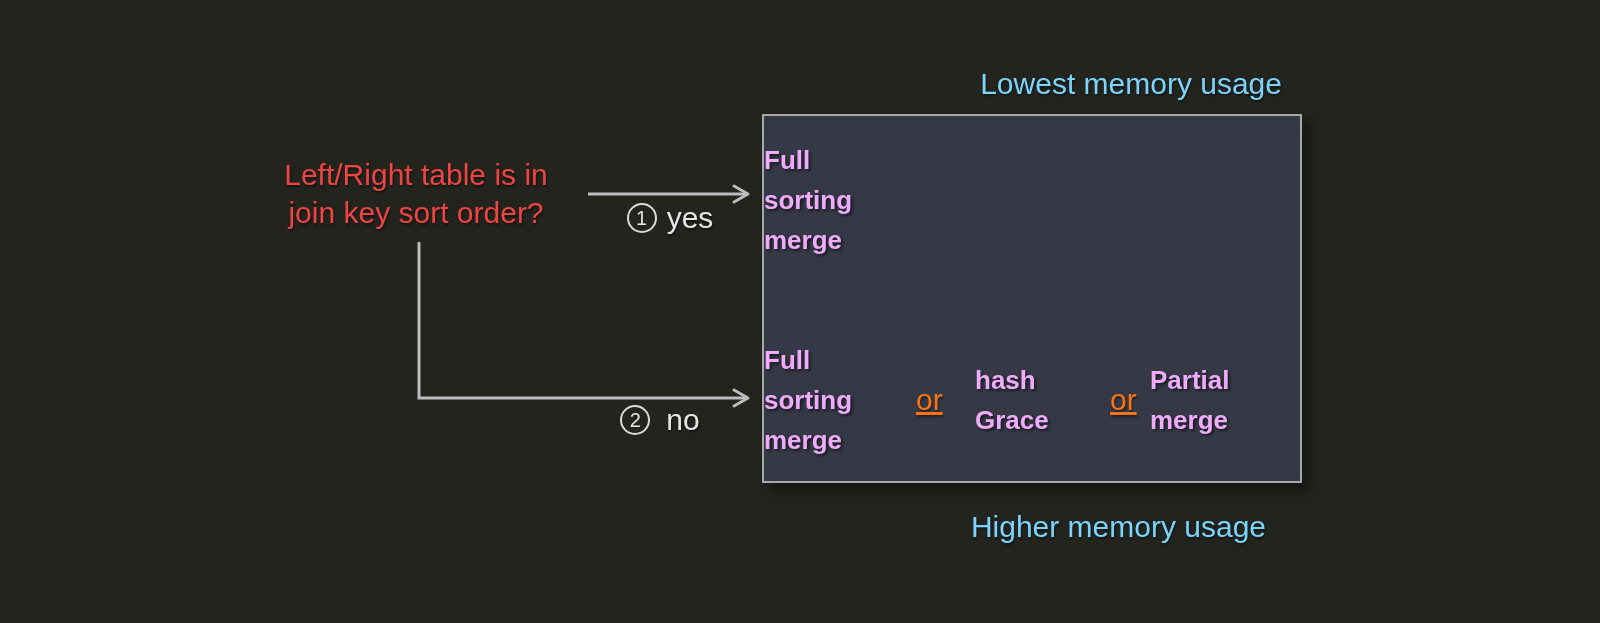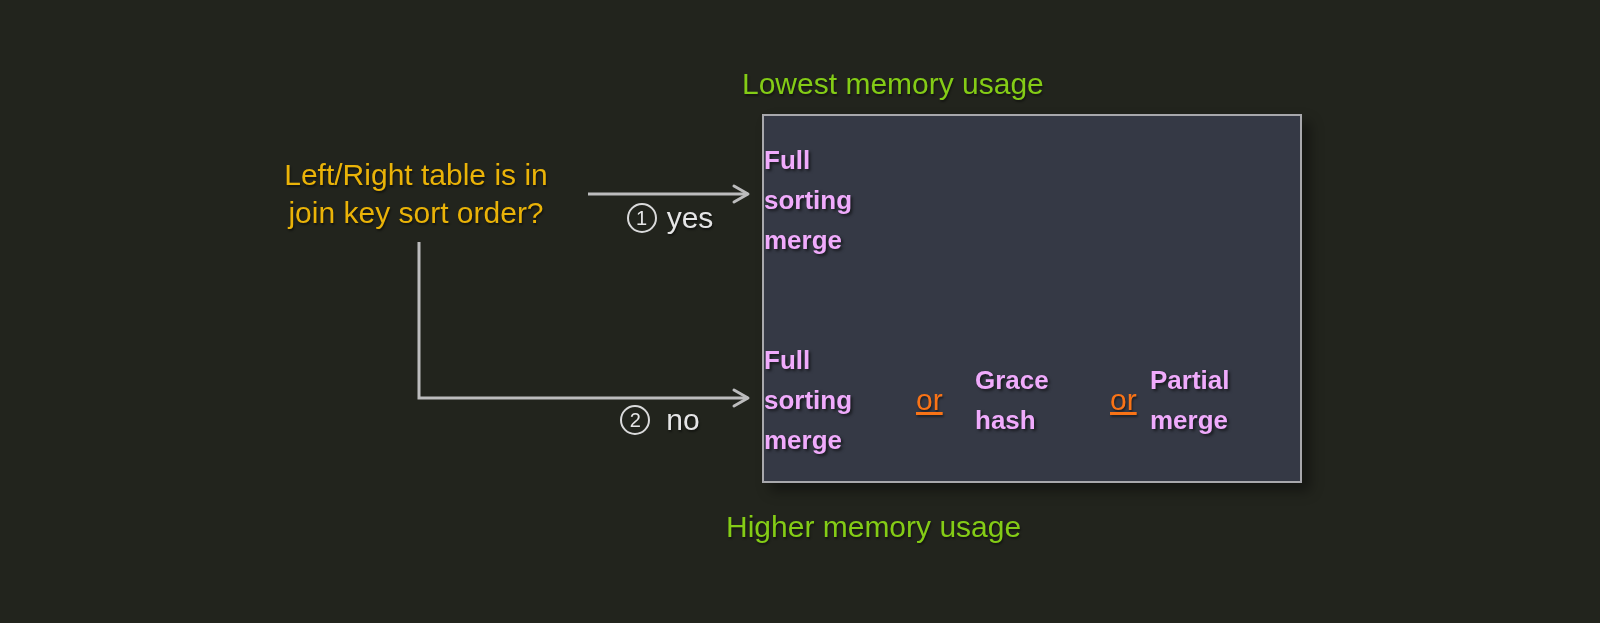--- a/index.html
+++ b/index.html
@@ -22,21 +22,21 @@
     width: 1600px;
     height: 623px;
     pointer-events: none;
   }
   .question {
     position: absolute;
     left: 240px;
     top: 156px;
     width: 352px;
     text-align: center;
-    color: #eab308;
+    color: #ef4444;
     font-size: 30px;
     line-height: 38px;
     text-shadow: 1px 2px 2px rgba(0,0,0,0.45);
   }
   .branch-label {
     position: absolute;
     display: flex;
     align-items: center;
     justify-content: center;
     color: #e5e5e6;
@@ -55,22 +55,22 @@
     border-radius: 50%;
     font-size: 20px;
     line-height: 1;
     color: #e5e5e6;
     text-shadow: none;
     flex: 0 0 auto;
   }
   .mem-label {
     position: absolute;
     width: 540px;
-    text-align: left;
-    color: #84cc16;
+    text-align: right;
+    color: #7dd3fc;
     font-size: 30px;
     text-shadow: 1px 2px 2px rgba(0,0,0,0.4);
   }
   .mem-label.top    { left: 742px; top: 67px; }
   .mem-label.bottom { left: 726px; top: 510px; }
   .algo-box {
     position: absolute;
     left: 762px;
     top: 114px;
     width: 536px;
@@ -157,22 +157,22 @@
     </div>
 
     <div class="bottom-row">
       <div class="option w-full">
         <div>Full</div>
         <div>sorting</div>
         <div>merge</div>
       </div>
       <div class="or-sep first">or</div>
       <div class="option w-grace">
+        <div>hash</div>
         <div>Grace</div>
-        <div>hash</div>
       </div>
       <div class="or-sep second">or</div>
       <div class="option w-partial">
         <div>Partial</div>
         <div>merge</div>
       </div>
     </div>
 
   </div>
 

